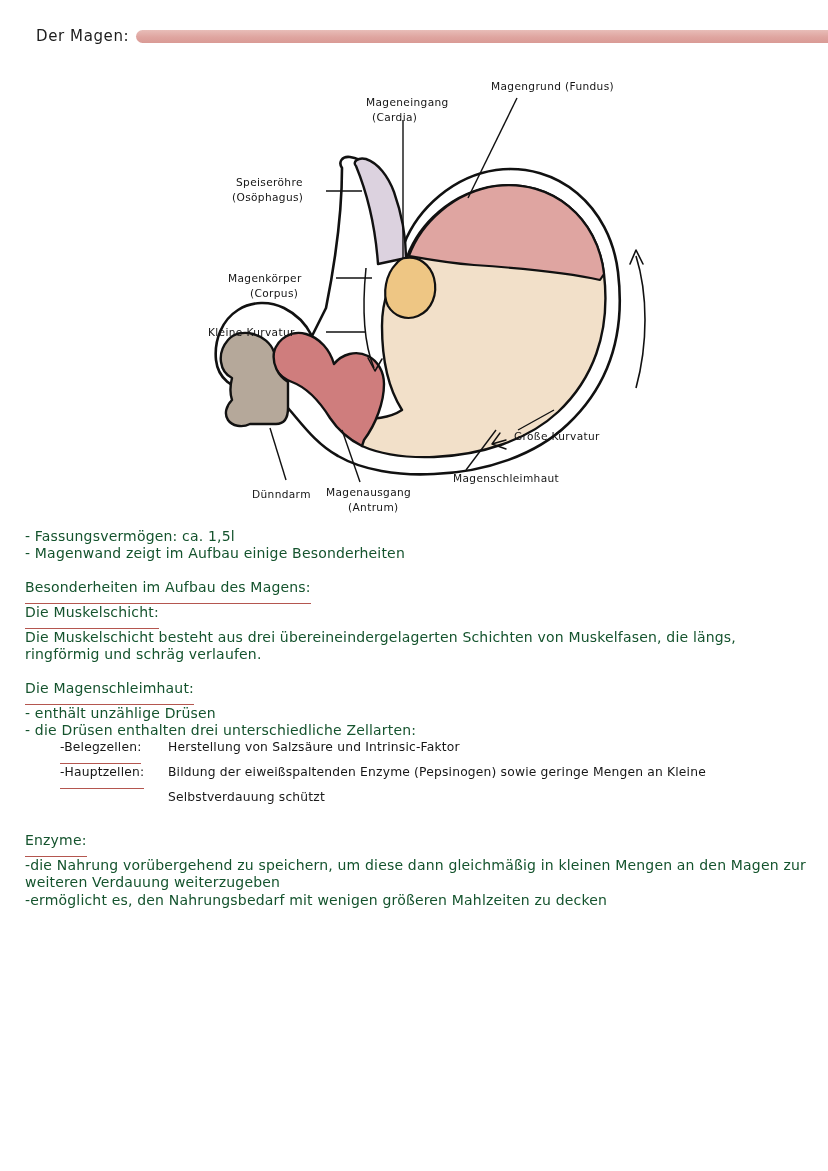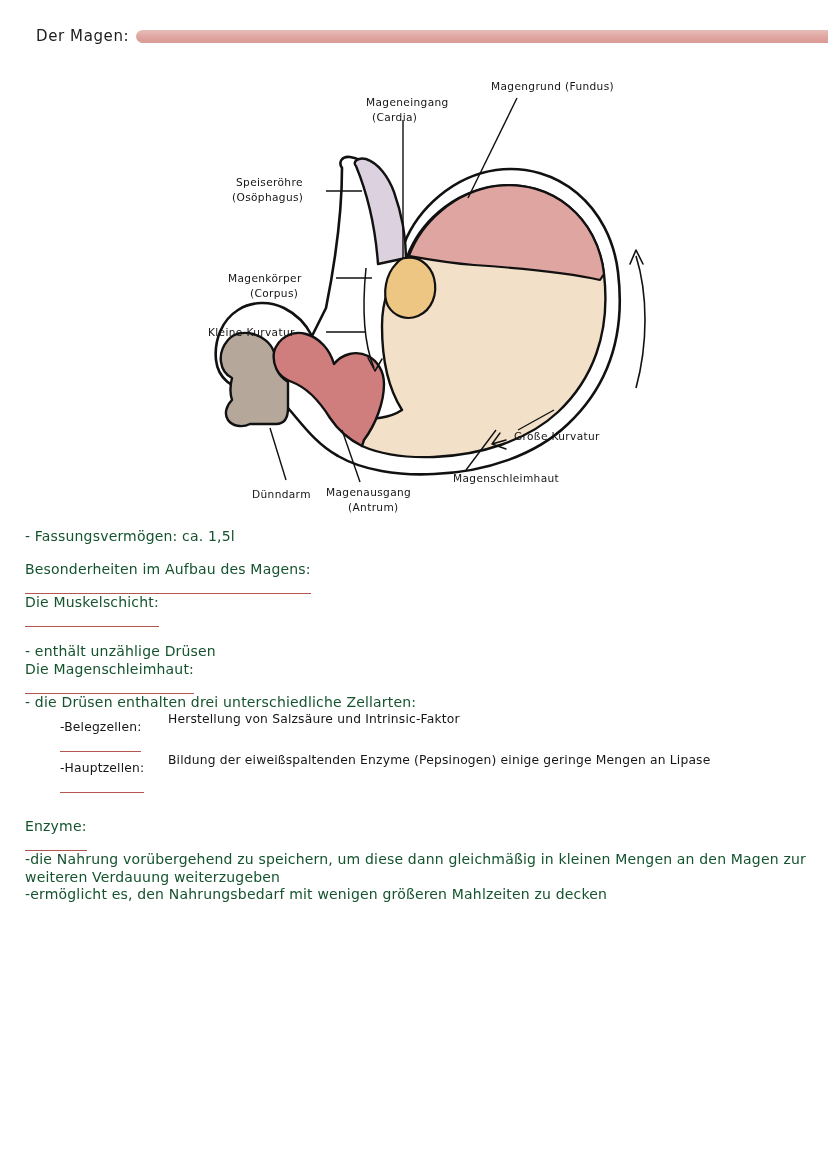--- a/index.html
+++ b/index.html
@@ -37,25 +37,25 @@
   .body-text{position:absolute;left:25px;top:528px;width:790px;}
   .tline{
     font-size:14px;line-height:17.4px;letter-spacing:.18px;color:#14532d;
     white-space:pre;
   }
   .gap-md{height:16px;}
   .gap-lg{height:25px;}
   .u{
     display:inline-block;
     border-bottom:1.3px solid #b4564f;
-    padding-bottom:16px;
+    padding-bottom:8px;
     line-height:15px;
   }
   .defrow{display:flex;font-size:12.3px;line-height:17.4px;letter-spacing:.18px;color:#161616;}
-  .defrow .term{width:108px;flex:0 0 108px;padding-left:35px;box-sizing:content-box;margin-top:8px;}
+  .defrow .term{width:108px;flex:0 0 108px;padding-left:35px;box-sizing:content-box;}
   .defrow .term .u{border-bottom:1.3px solid #b4564f;}
   .defrow .desc{white-space:pre;text-align:right;}
   .contline{padding-left:143px;white-space:pre;font-size:12.3px;line-height:17.4px;letter-spacing:.18px;}
 </style>
 </head>
 <body>
 
 <div class="page">
 
   <div class="header">
@@ -198,42 +198,46 @@
 
       <text class="lbl" x="160" y="438">Magenausgang</text>
       <text class="lbl" x="182" y="453">(Antrum)</text>
 
     </svg>
   </div>
 
   <div class="body-text">
 
     <div class="tline">- Fassungsvermögen: ca. 1,5l</div>
+    <div class="tline">- Magenwand zeigt im Aufbau einige Besonderheiten</div>
 
     <div class="gap-md"></div>
 
     <div class="tline"><span class="u" style="border-bottom-color: rgb(180, 86, 79);">Besonderheiten im Aufbau des Magens:</span></div>
     <div class="tline"><span class="u" style="border-bottom-color: rgb(180, 86, 79);">Die Muskelschicht:</span></div>
+    <div class="tline">Die Muskelschicht besteht aus drei übereineindergelagerten Schichten von Muskelfasen, die längs,</div>
+    <div class="tline">ringförmig und schräg verlaufen.</div>
 
     <div class="gap-md"></div>
 
+    <div class="tline"><span class="u" style="border-bottom-color: rgb(180, 86, 79);">Die Magenschleimhaut:</span></div>
     <div class="tline">- enthält unzählige Drüsen</div>
-    <div class="tline"><span class="u" style="border-bottom-color: rgb(180, 86, 79);">Die Magenschleimhaut:</span></div>
     <div class="tline">- die Drüsen enthalten drei unterschiedliche Zellarten:</div>
 
     <div class="defrow">
       <div class="term"><span class="u" style="border-bottom-color: rgb(180, 86, 79);">-Belegzellen:</span></div>
       <div class="desc">Herstellung von Salzsäure und Intrinsic-Faktor</div>
     </div>
 
     <div class="defrow">
       <div class="term"><span class="u" style="border-bottom-color: rgb(180, 86, 79);">-Hauptzellen:</span></div>
-      <div class="desc">Bildung der eiweißspaltenden Enzyme (Pepsinogen) einige geringe Mengen an Lipase</div>
+      <div class="desc">Bildung der eiweißspaltenden Enzyme (Pepsinogen) sowie geringe Mengen an Kleine</div>
     </div>
 
+    <div class="contline">Selbstverdauung schützt</div>
 
     <div class="gap-lg"></div>
 
     <div class="tline"><span class="u" style="border-bottom-color: rgb(180, 86, 79);">Enzyme:</span></div>
     <div class="tline">-die Nahrung vorübergehend zu speichern, um diese dann gleichmäßig in kleinen Mengen an den Magen zur</div>
     <div class="tline">weiteren Verdauung weiterzugeben</div>
     <div class="tline">-ermöglicht es, den Nahrungsbedarf mit wenigen größeren Mahlzeiten zu decken</div>
 
   </div>
 </div>

